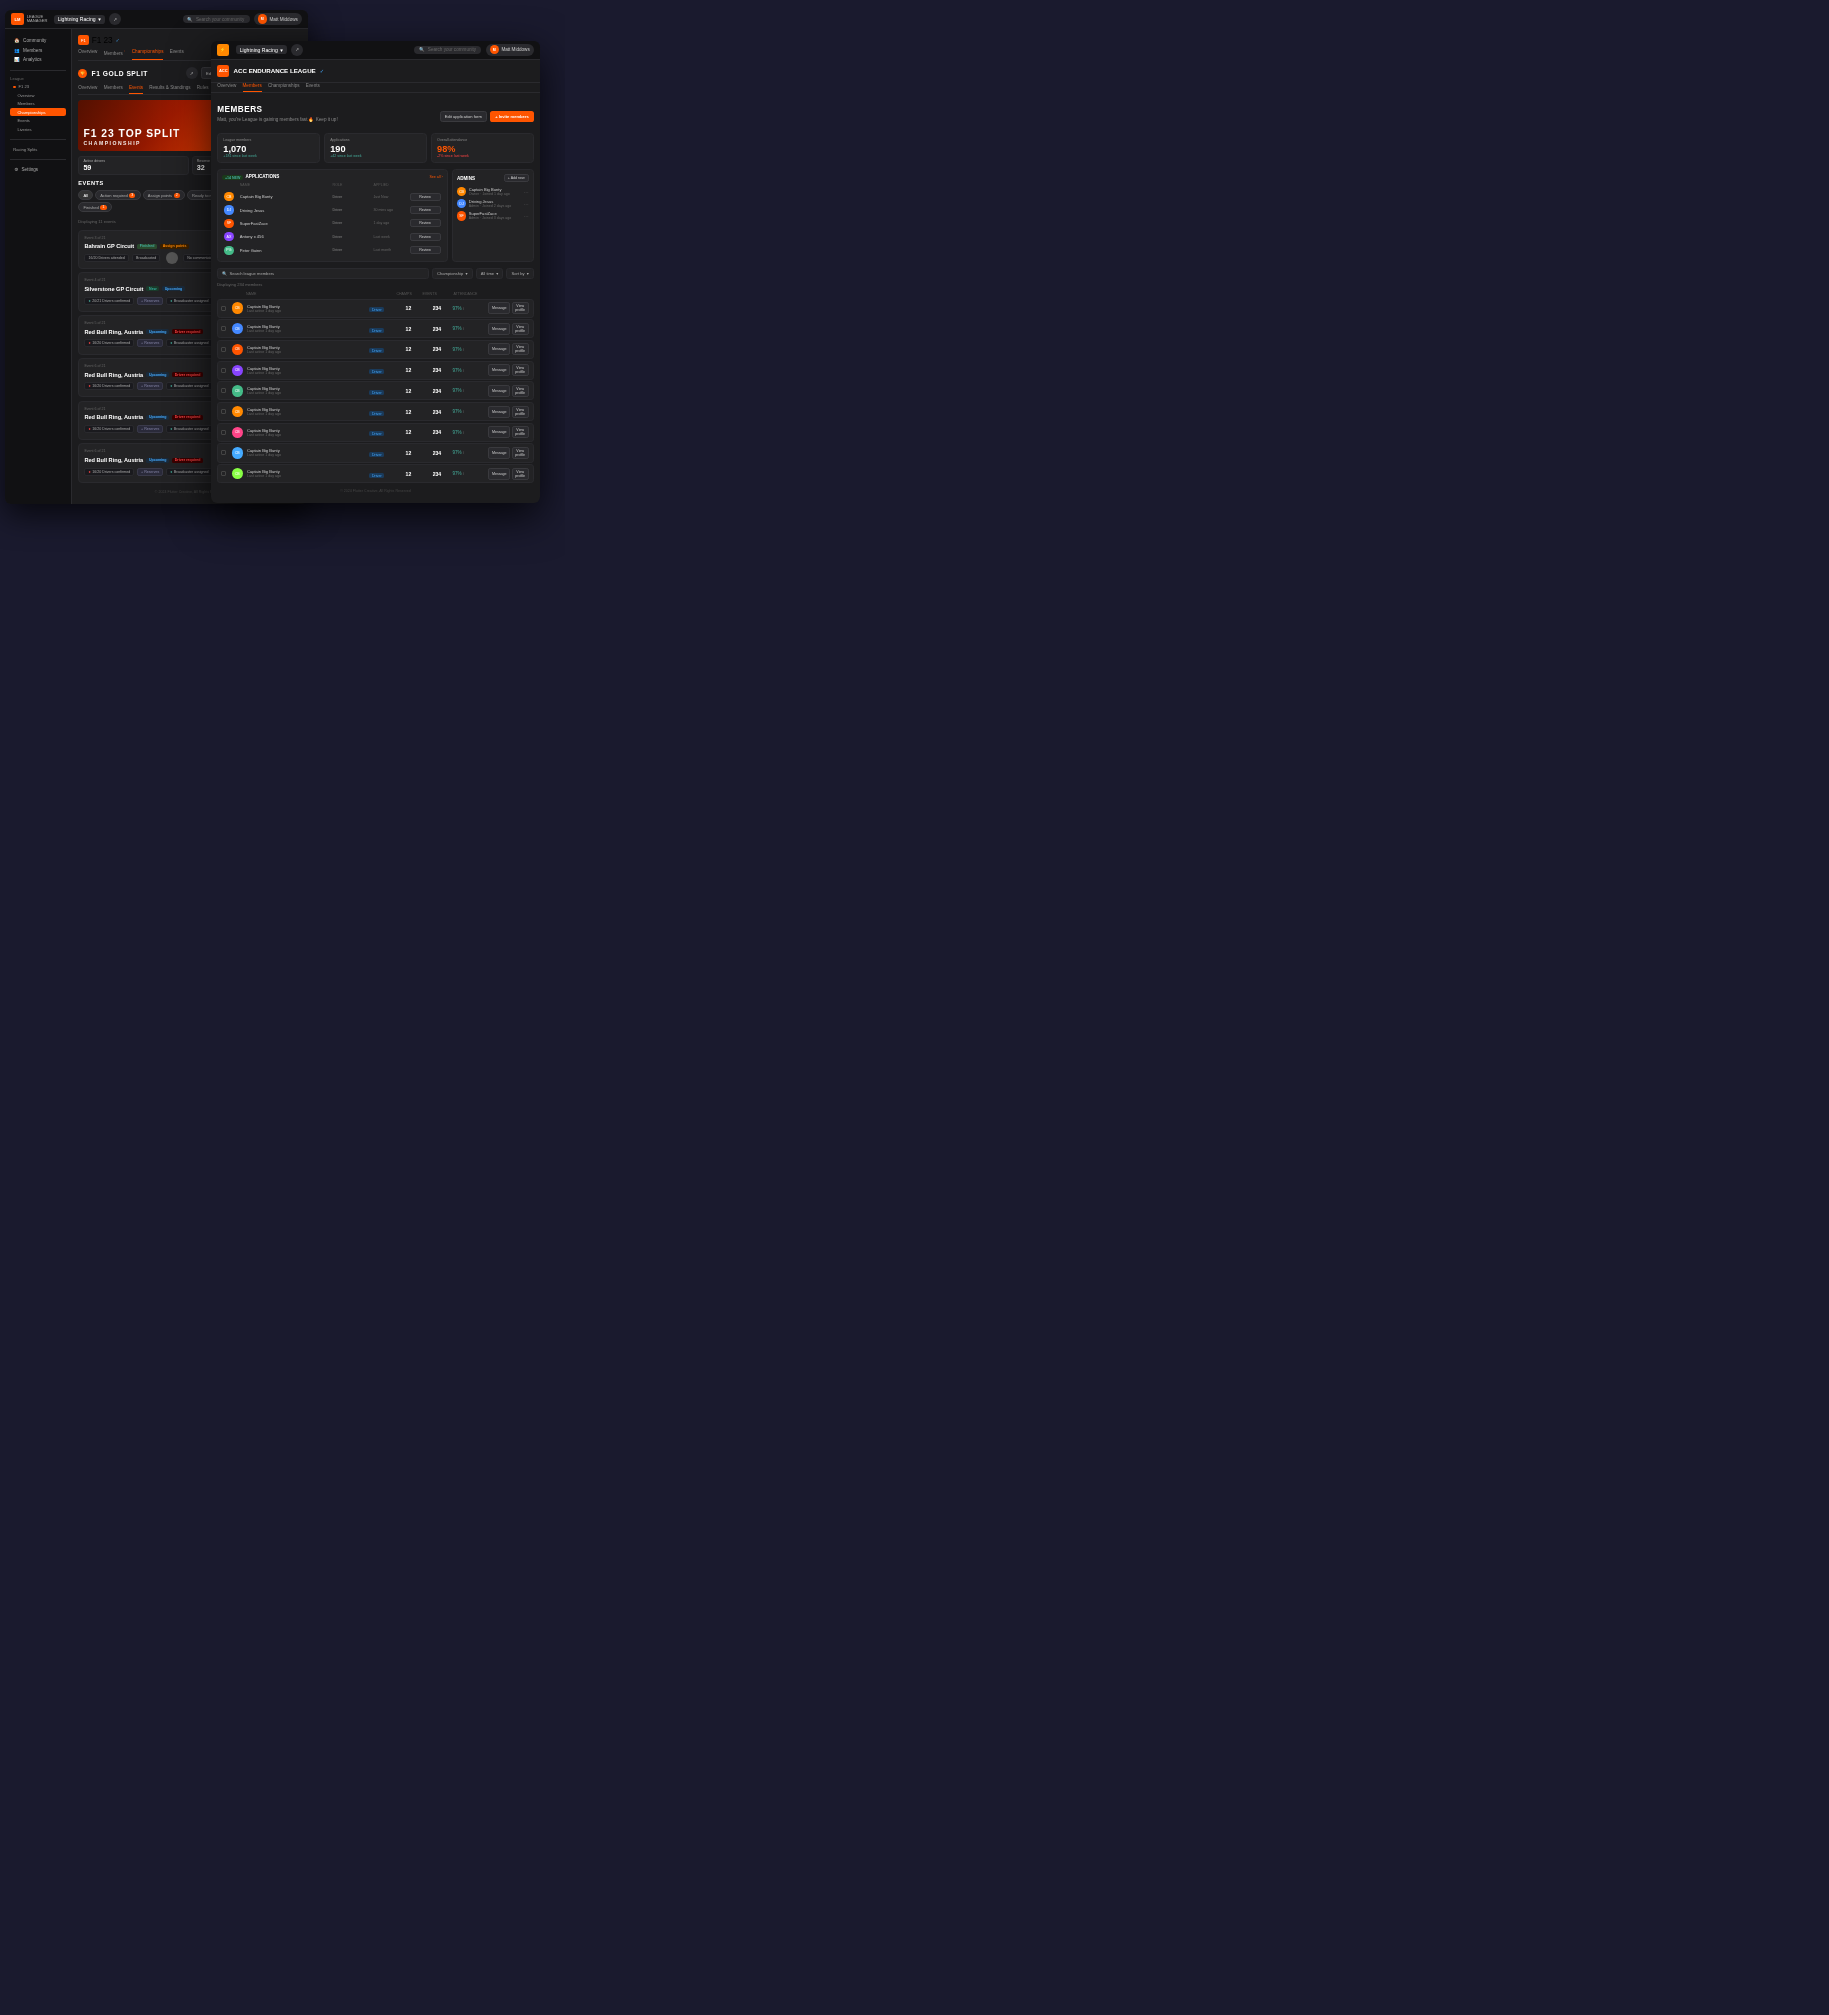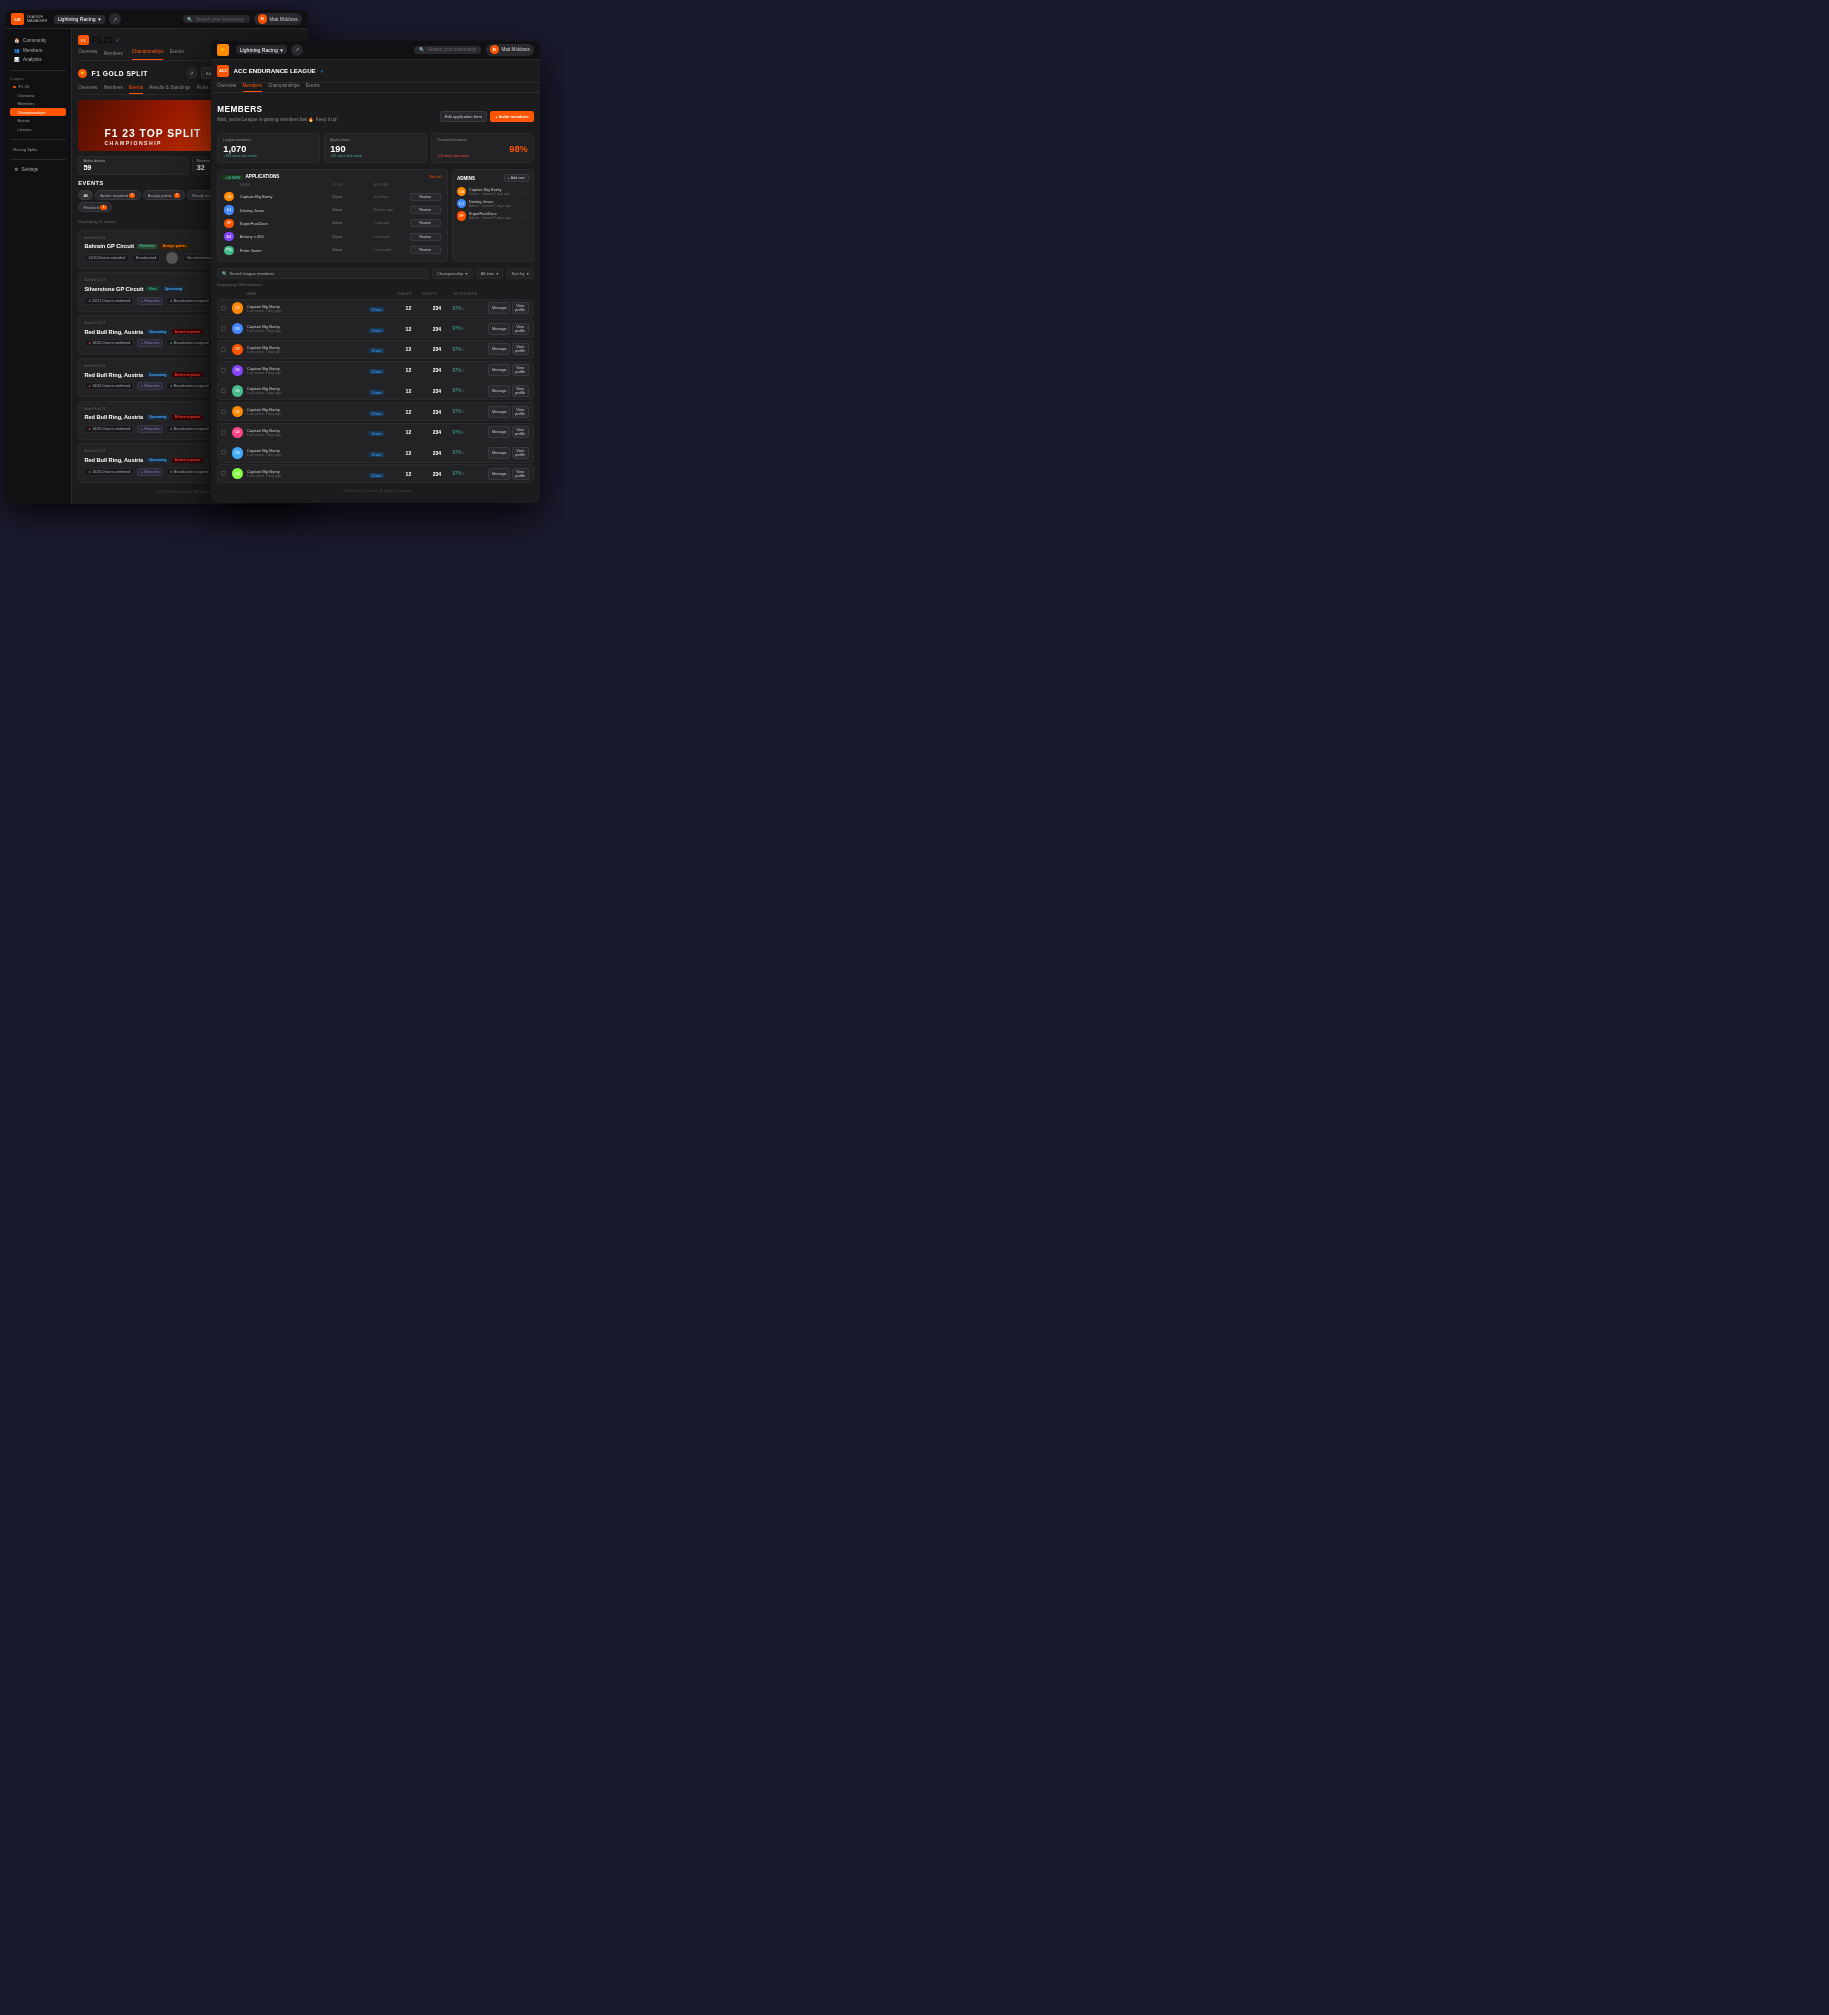--- a/index.html
+++ b/index.html
@@ -368,21 +368,20 @@
 
     .hero-text {
       position: relative;
       z-index: 1;
       font-size: 10.3px;
       font-weight: 900;
       color: white;
       text-transform: uppercase;
       letter-spacing: 1px;
       line-height: 1;
-      margin-left: 21px;
     }
 
     .hero-text span {
       display: block;
       font-size: 5.1px;
       font-weight: 600;
       letter-spacing: 1.5px;
       opacity: 0.9;
       margin-top: 1px;
     }
@@ -677,21 +676,21 @@
       margin-bottom: 2.1px;
     }
 
     .stat-change {
       font-size: 3.6px;
       color: #4a9;
     }
 
     .stat-change.negative { color: #f44; }
 
-    .stat-number-orange { color: #ff5500; text-align: right; }
+    .stat-number-orange { color: #ff5500; }
 
     
     .panel-row {
       display: flex;
       gap: 4.1px;
       margin-bottom: 6.2px;
     }
 
     .applications-panel {
       flex: 1;

